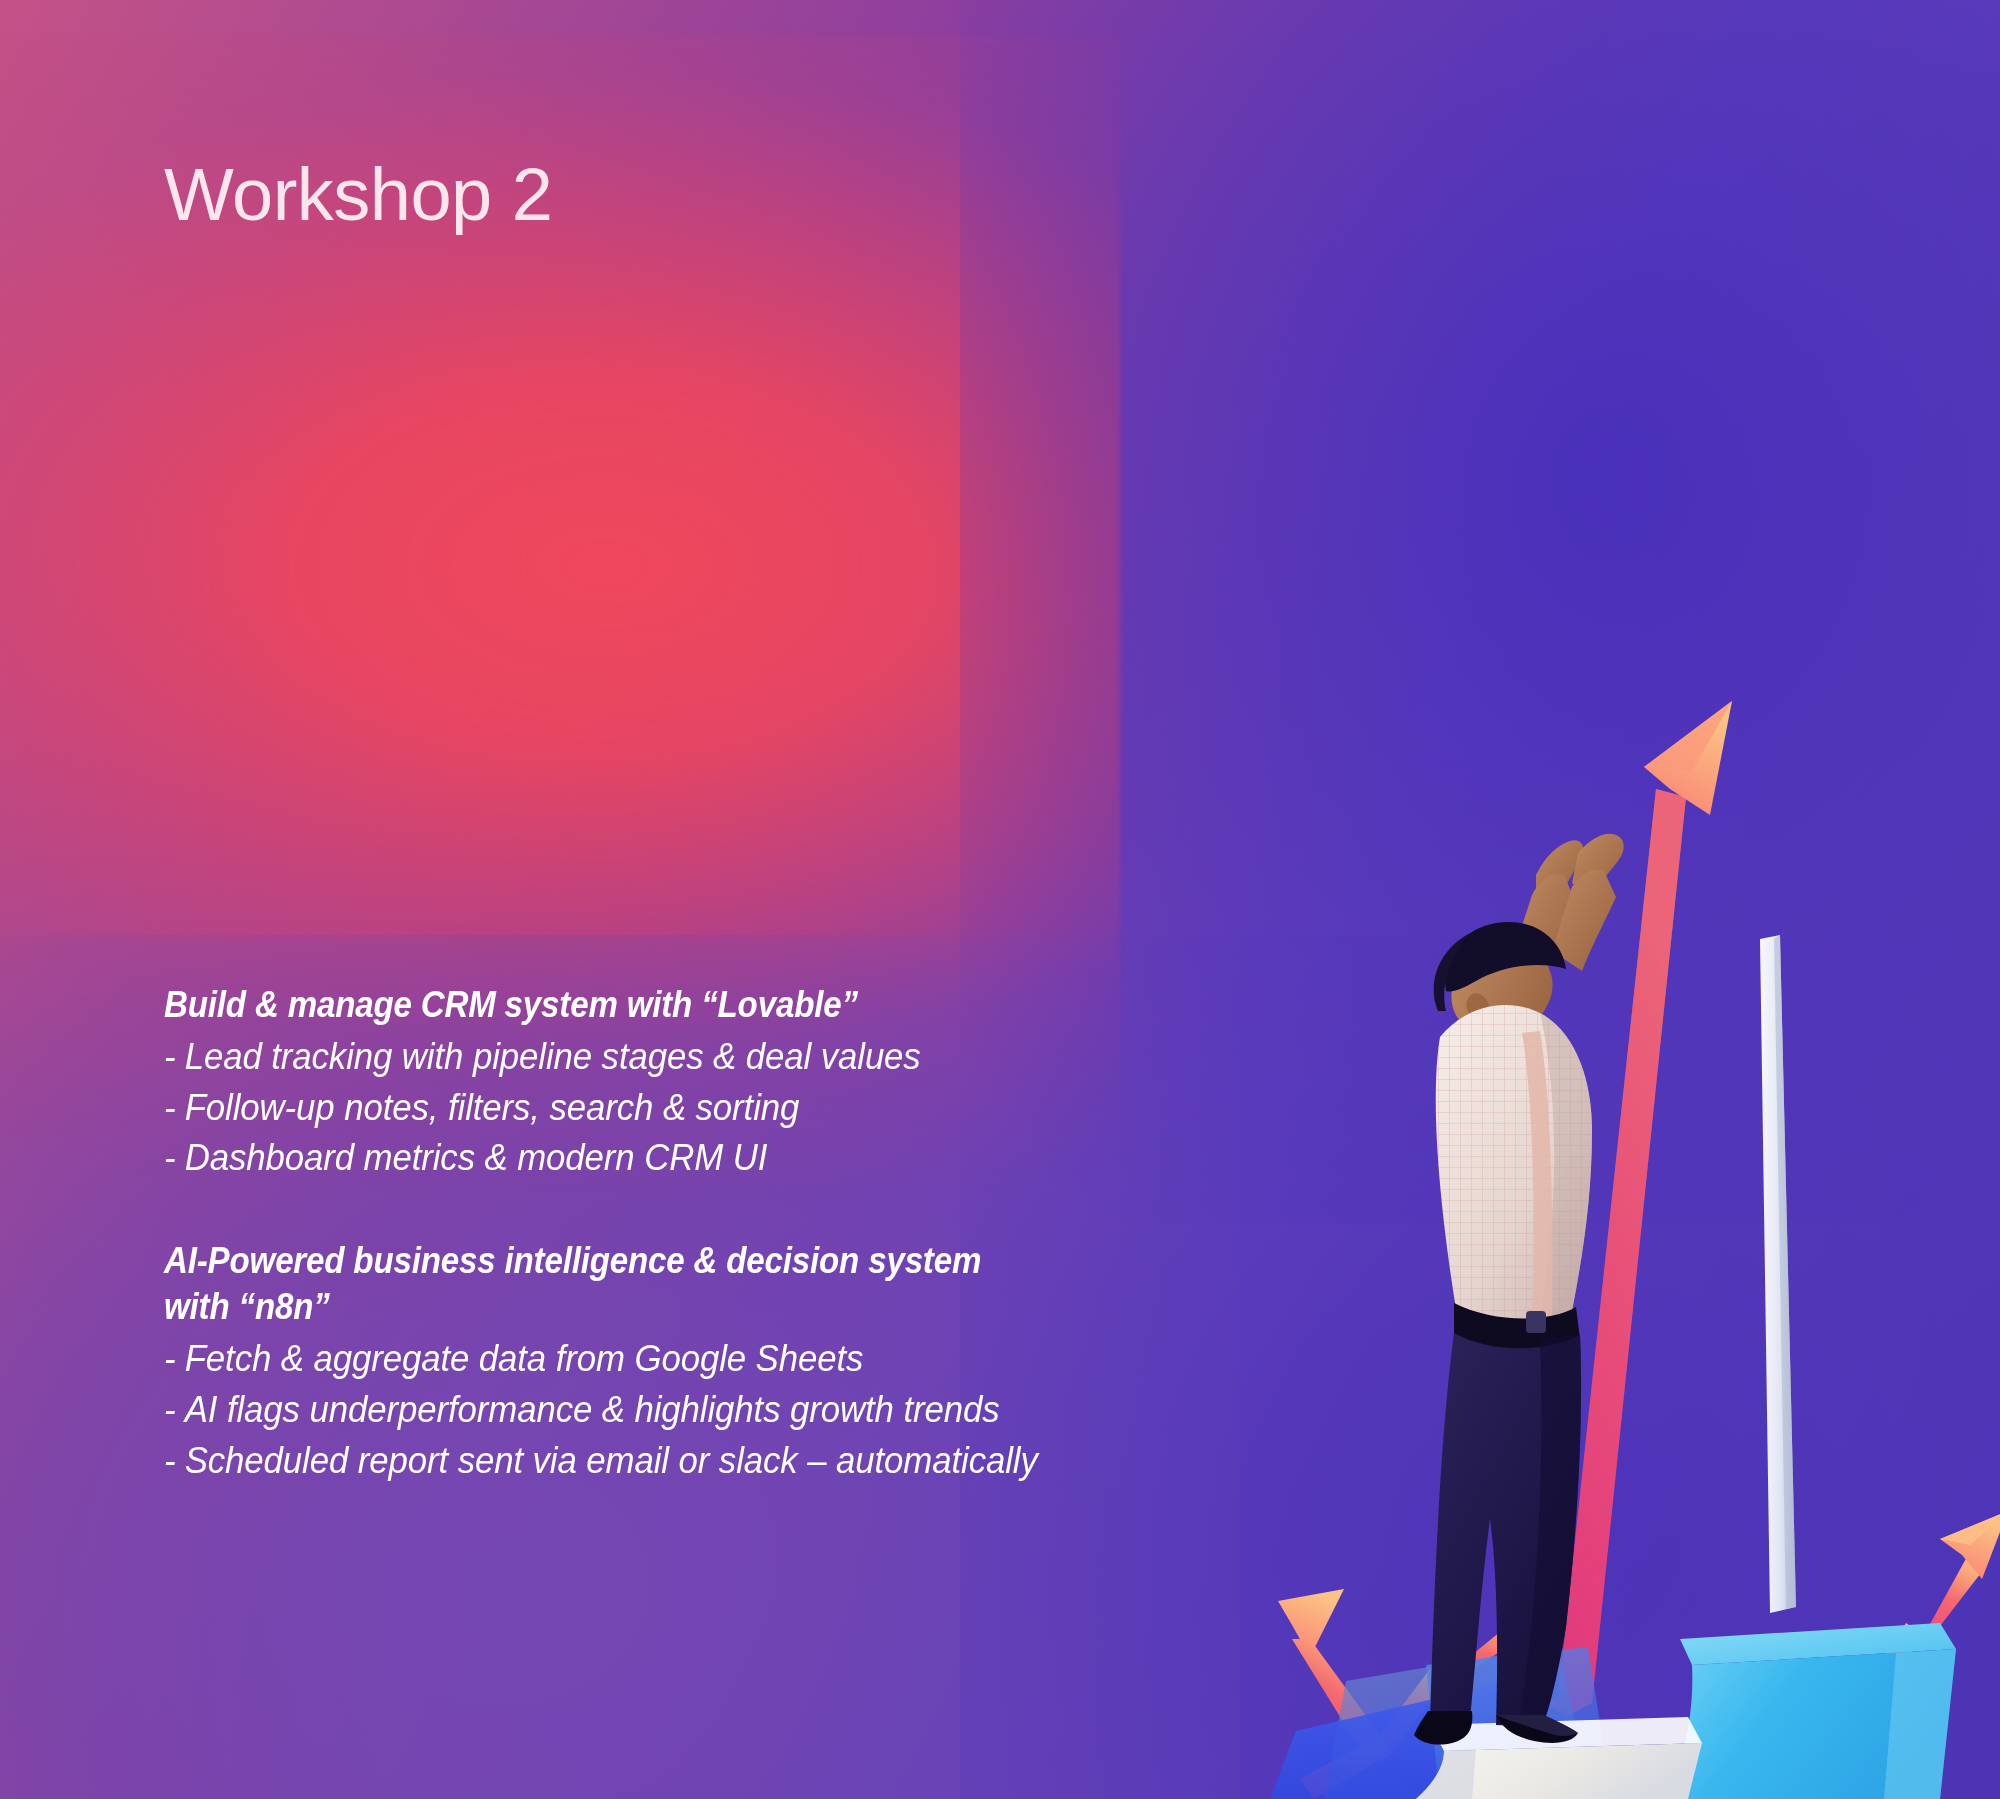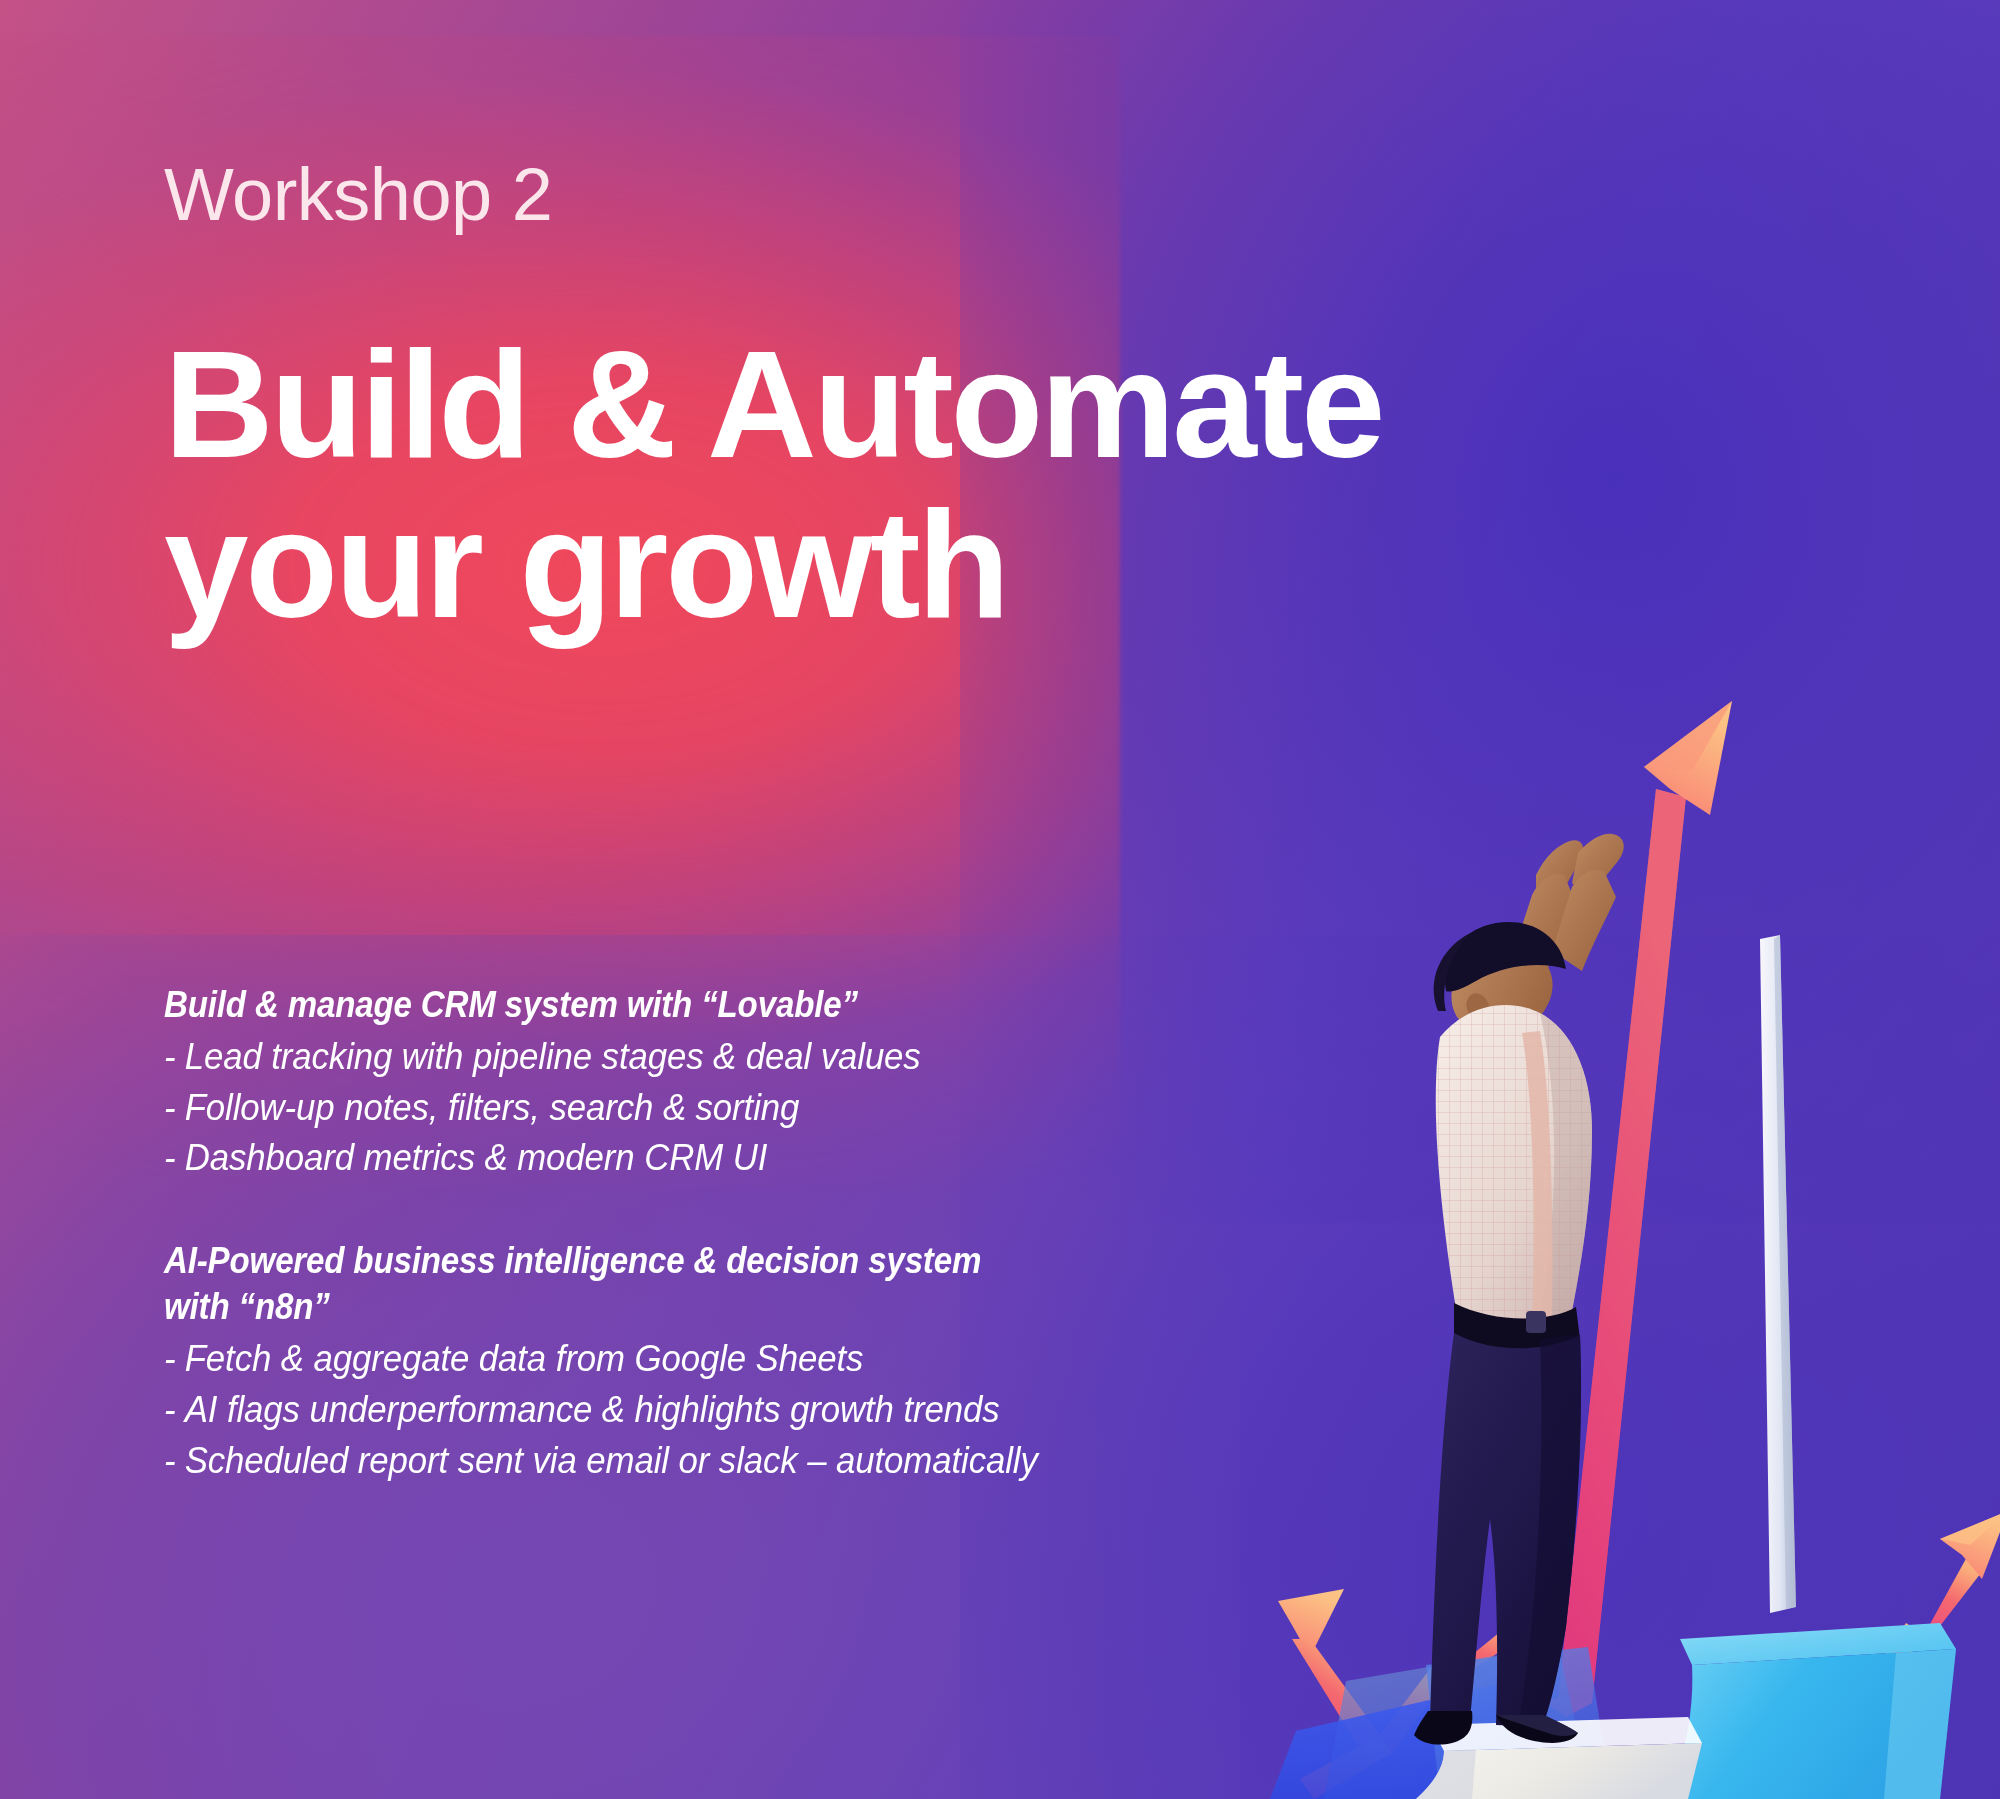--- a/index.html
+++ b/index.html
@@ -336,24 +336,20 @@
         <path d="M256 1076 L304 1076 C316 1082 330 1088 338 1094
                  C330 1098 318 1098 308 1094 C290 1088 270 1082 256 1076 Z" fill="#2e2a55" opacity="0.7"></path>
       </g>
     </svg>
   </div>
 
   <div class="content">
 
     <div class="kicker">Workshop 2</div>
 
-    <h1 class="headline">
-      <span class="hl-line">Build &amp; Automate</span>
-      <span class="hl-line">your growth</span>
-    </h1>
 
     <div class="body-blocks">
 
       <section class="block">
         <div class="block-title">Build &amp; manage CRM system with “Lovable”</div>
         <ul class="bullets">
           <li>
             <span class="dash">-</span>
             <span class="btext">Lead tracking with pipeline stages &amp; deal values</span>
           </li>

